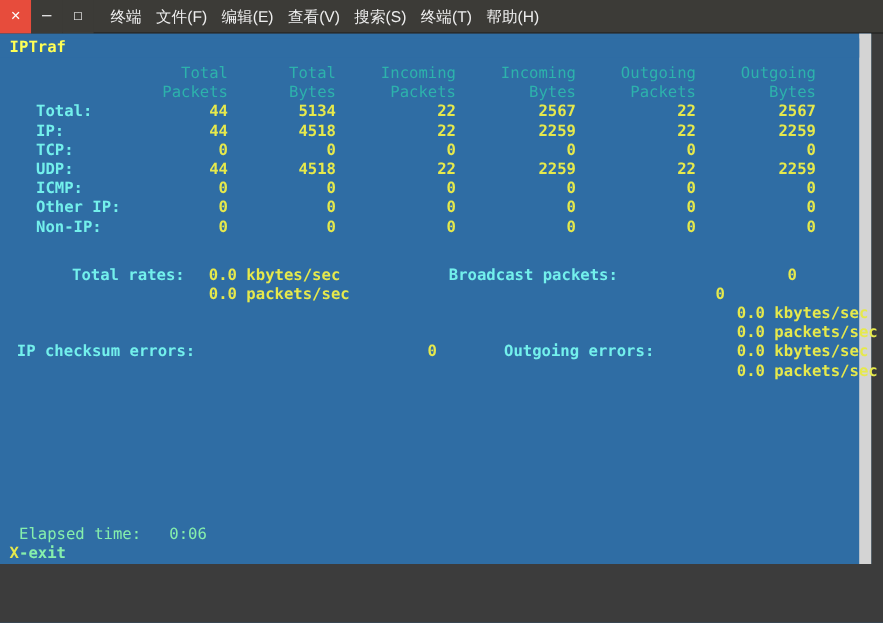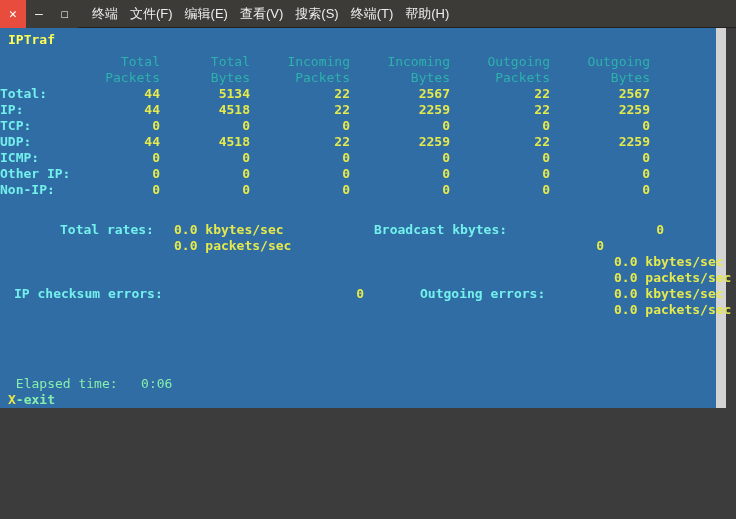--- a/index.html
+++ b/index.html
@@ -41,41 +41,41 @@
     gap: 12px;
     margin-left: 14px;
     color: #eeeeee;
     font-family: sans-serif;
     font-size: 13px;
     text-align: right;
   }
   .menubar span { white-space: nowrap; cursor: default; }
   .terminal {
     width: 726px;
-    height: 380px;
+    height: 442px;
     background: #2f6da4;
     color: #73f0ec;
     position: relative;
     line-height: 16px;
     padding: 4px 0 0 0;
     border-right: 10px solid #d4d4d4;
   }
   .iptraf-title {
     color: #ffff55;
     font-weight: bold;
     padding-left: 8px;
     background: #2f6da4;
   }
   .section-label {
     color: #2db2ac;
     padding-left: 8px;
     white-space: pre;
   }
   .table-area {
-    padding: 6px 14px 0 0;
+    padding: 6px 14px 0 30px;
   }
   .header-row {
     display: grid;
     grid-template-columns: 90px 70px 90px 100px 100px 100px 100px;
     color: #2db2ac;
     text-align: right;
   }
   .header-row .lbl { text-align: left; }
   .data-row {
     display: grid;
@@ -225,21 +225,21 @@
           <div class="val">0</div>
         </div>
       </div>
   </div>
 
   <div style="height:16px"></div>
 
   <div class="rates">
     <div class="rlabel">Total rates:</div>
     <div class="rval">0.0 kbytes/sec</div>
-    <div class="bclabel">Broadcast kbytes:</div>
+    <div class="bclabel">Broadcast packets:</div>
     <div class="bcval">0</div>
 
     <div class="rlabel"></div>
     <div class="rval">0.0 packets/sec</div>
     <div class="bcval">0</div>
 
     <div></div>
       <div></div>
       <div></div>
       <div></div>

